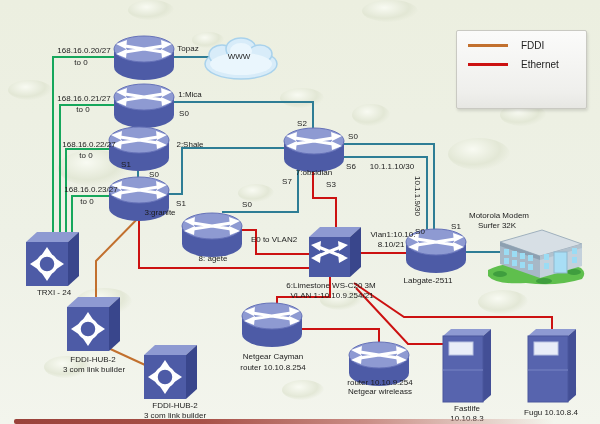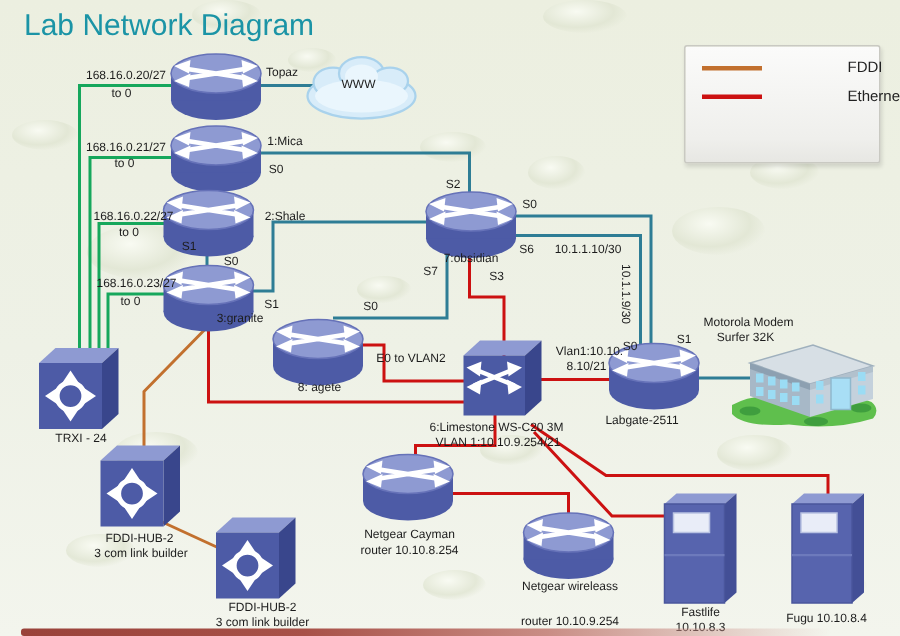--- a/index.html
+++ b/index.html
@@ -11,21 +11,21 @@
   #lines{position:absolute;left:0;top:0;z-index:2;}
   #lines path{fill:none;stroke-width:2;}
   .node{position:absolute;z-index:3;line-height:0;}
   .lbl{position:absolute;z-index:5;font-size:8px;color:#1c1c1c;white-space:nowrap;
        transform:translate(-50%,-50%);letter-spacing:0;}
   .lbl.rot{transform:translate(-50%,-50%) rotate(90deg);}
   .title{position:absolute;left:16px;top:6px;z-index:5;font-size:20px;color:#1b94a6;}
   .legend{position:absolute;left:456px;top:30px;width:131px;height:79px;z-index:4;
           background:linear-gradient(180deg,#fbfbfa 0%,#efefec 80%,#e7e7e3 100%);
           border:1px solid #c9c9c2;box-shadow:1px 2px 3px rgba(0,0,0,.12);border-radius:2px;}
-  .legend-row{display:flex;align-items:center;height:19px;margin-top:0;gap:44px;}
+  .legend-row{display:flex;align-items:center;height:19px;margin-top:0;}
   .legend{padding-top:5px;box-sizing:border-box;}
   .swatch{width:40px;height:3px;margin-left:11px;flex:0 0 auto;}
   .legend-label{margin-left:13px;font-size:10px;color:#222;}
   .bottom-strip{position:absolute;left:14px;top:419px;width:540px;height:5px;z-index:6;border-radius:2px;
         background:linear-gradient(90deg,#99423a 0%,#a85148 35%,#c98d85 65%,rgba(230,205,200,0) 100%);}
 </style>
 </head>
 <body>
 
 <div class="stage">
@@ -205,21 +205,20 @@
           <rect x="42" y="42" width="5" height="6"></rect>
         <rect x="58" y="32" width="5" height="6"></rect>
           <rect x="86" y="26" width="5" height="6"></rect>
         <rect x="58" y="41" width="5" height="6"></rect>
           <rect x="86" y="35" width="5" height="6"></rect>
       </g>
       <rect x="68" y="30" width="13" height="21" fill="#a8def5" stroke="#8fb8cd"></rect>
     </svg>
   </div>
 
-  <div class="title">Lab Network Diagram</div>
 
   <div class="legend">
     <div class="legend-row">
       <span class="swatch sw-fddi" style="background: rgb(194, 112, 46);"></span>
       <span class="legend-label">FDDI</span>
     </div>
     <div class="legend-row">
       <span class="swatch sw-ethernet" style="background: rgb(204, 17, 17);"></span>
       <span class="legend-label">Ethernet</span>
     </div>
@@ -265,21 +264,21 @@
   <div class="lbl" style="left:420px;top:231px">S0</div>
   <div class="lbl" style="left:456px;top:226px">S1</div>
   <div class="lbl" style="left:428px;top:280px">Labgate-2511</div>
 
   <div class="lbl" style="left:499px;top:215px">Motorola Modem</div>
   <div class="lbl" style="left:497px;top:225px">Surfer 32K</div>
 
   <div class="lbl" style="left:273px;top:356px">Netgear Cayman</div>
   <div class="lbl" style="left:273px;top:367px">router 10.10.8.254</div>
   <div class="lbl" style="left:380px;top:391px">Netgear wireleass</div>
-  <div class="lbl" style="left:380px;top:414px">router 10.10.9.254</div>
+  <div class="lbl" style="left:380px;top:382px">router 10.10.9.254</div>
 
   <div class="lbl" style="left:54px;top:292px">TRXI - 24</div>
   <div class="lbl" style="left:93px;top:359px">FDDI-HUB-2</div>
   <div class="lbl" style="left:94px;top:369px">3 com link builder</div>
   <div class="lbl" style="left:175px;top:405px">FDDI-HUB-2</div>
   <div class="lbl" style="left:175px;top:415px">3 com link builder</div>
 
   <div class="lbl" style="left:467px;top:408px">Fastlife</div>
   <div class="lbl" style="left:467px;top:418px">10.10.8.3</div>
   <div class="lbl" style="left:551px;top:412px">Fugu 10.10.8.4</div>

